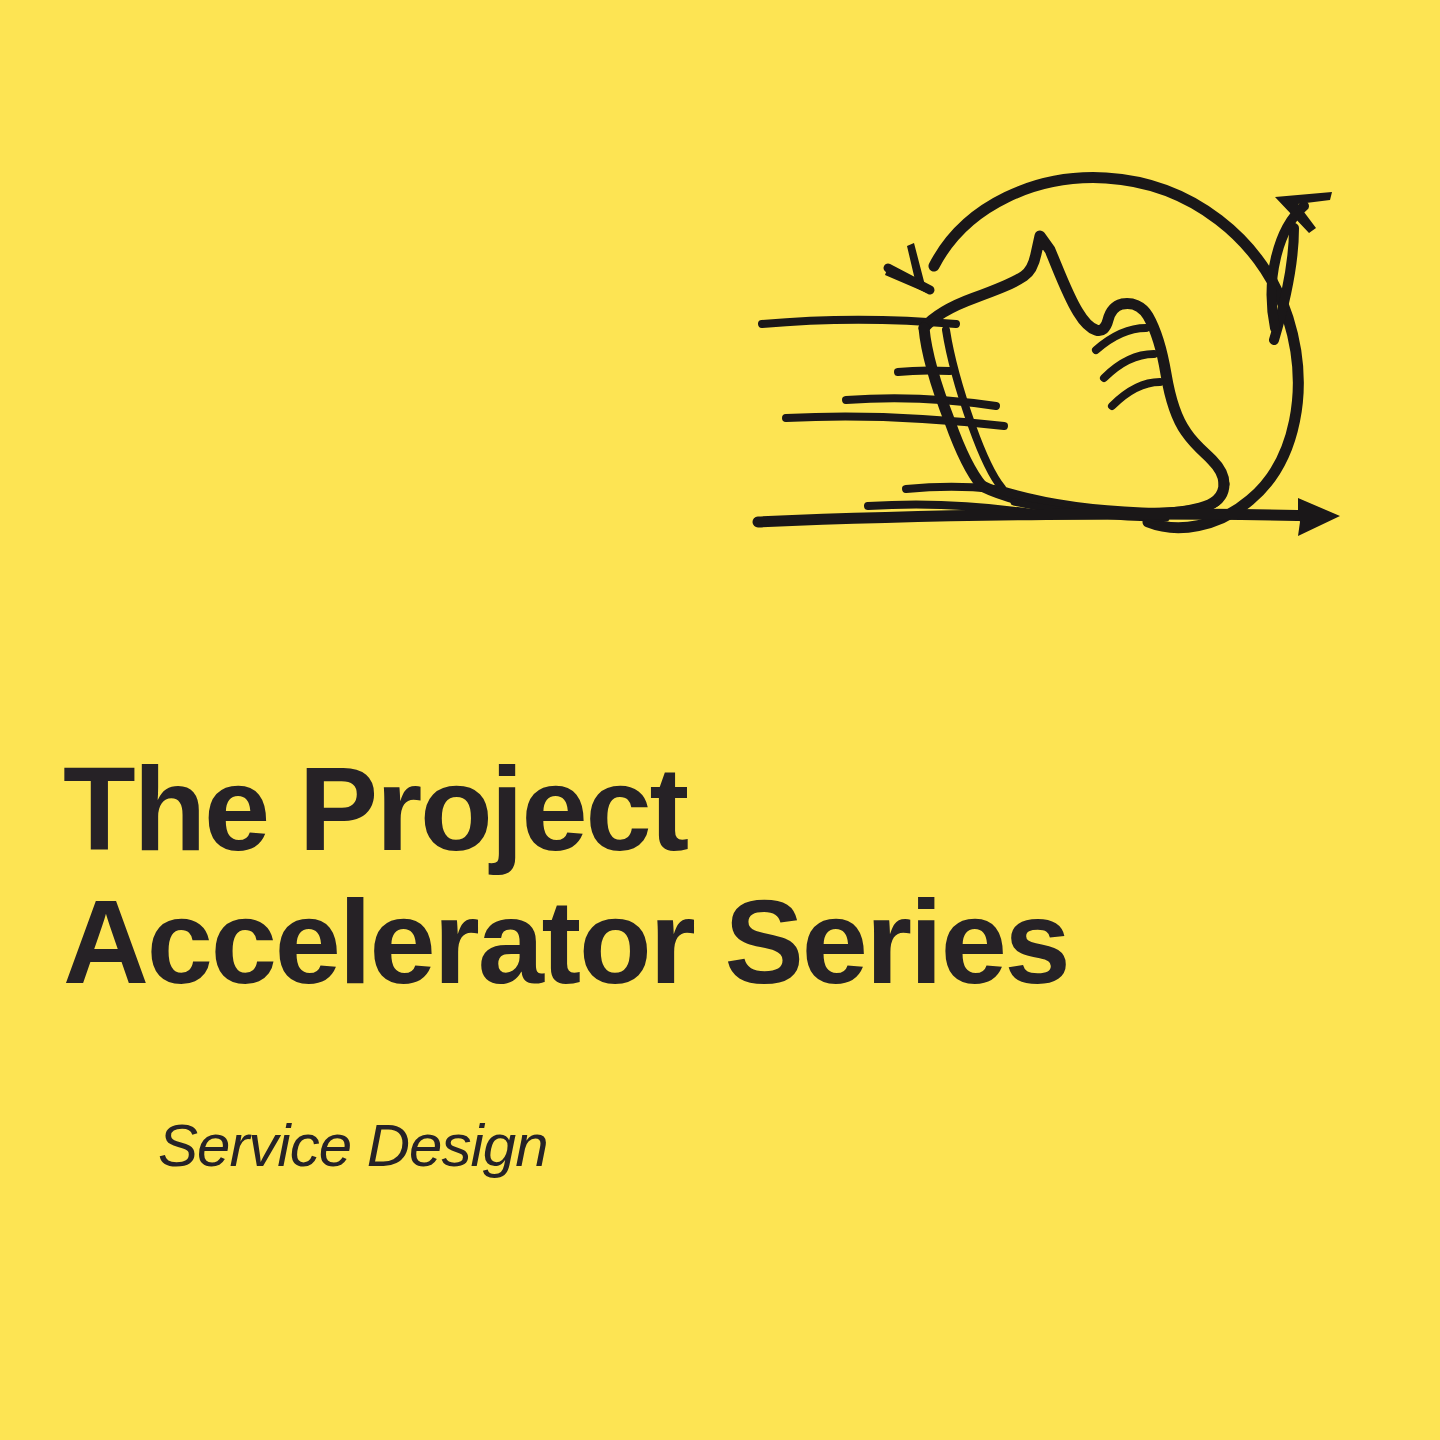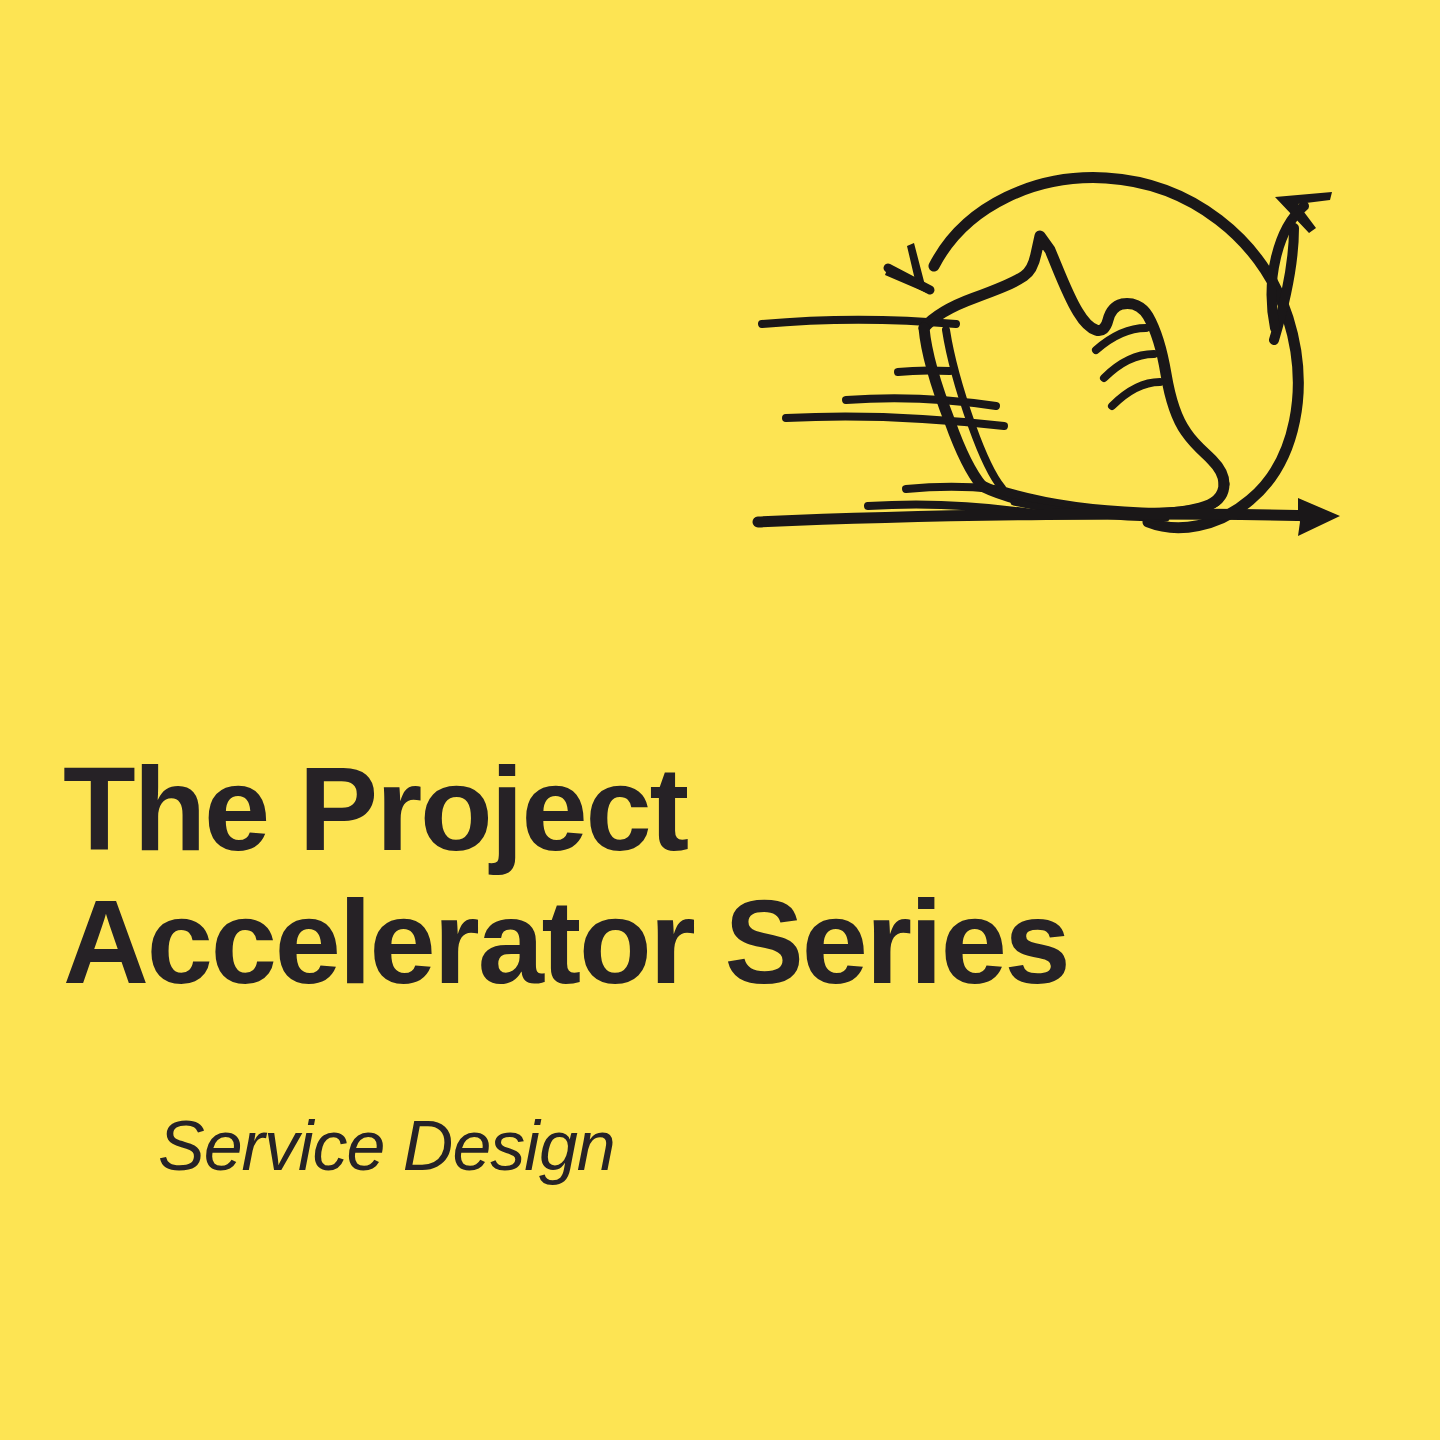--- a/index.html
+++ b/index.html
@@ -66,21 +66,21 @@
     white-space: pre-line;
   }
 
   #subtitle {
     margin: 0;
     padding: 96px 40px 0 158px;
     color: #262226;
     font-family: "Liberation Sans", sans-serif;
     font-style: italic;
     font-weight: 500;
-    font-size: 70px;
+    font-size: 60px;
     line-height: 84px;
     letter-spacing: -1px;
   }
 </style>
 </head>
 <body>
 
 <div id="poster" style="background: rgb(253, 228, 83);">
 
   <div id="illustration">

